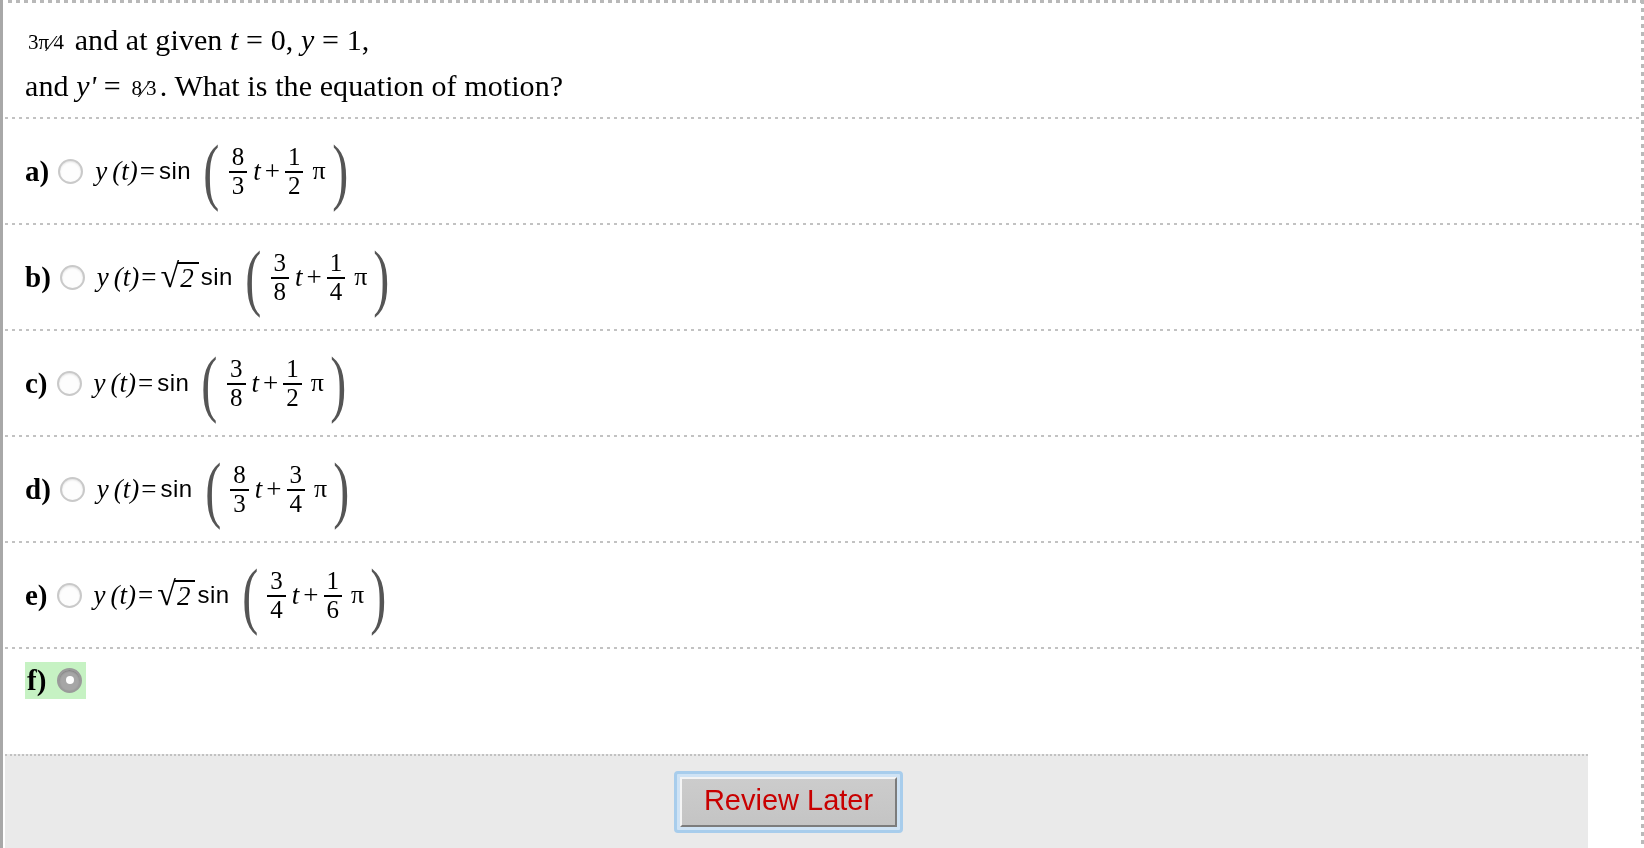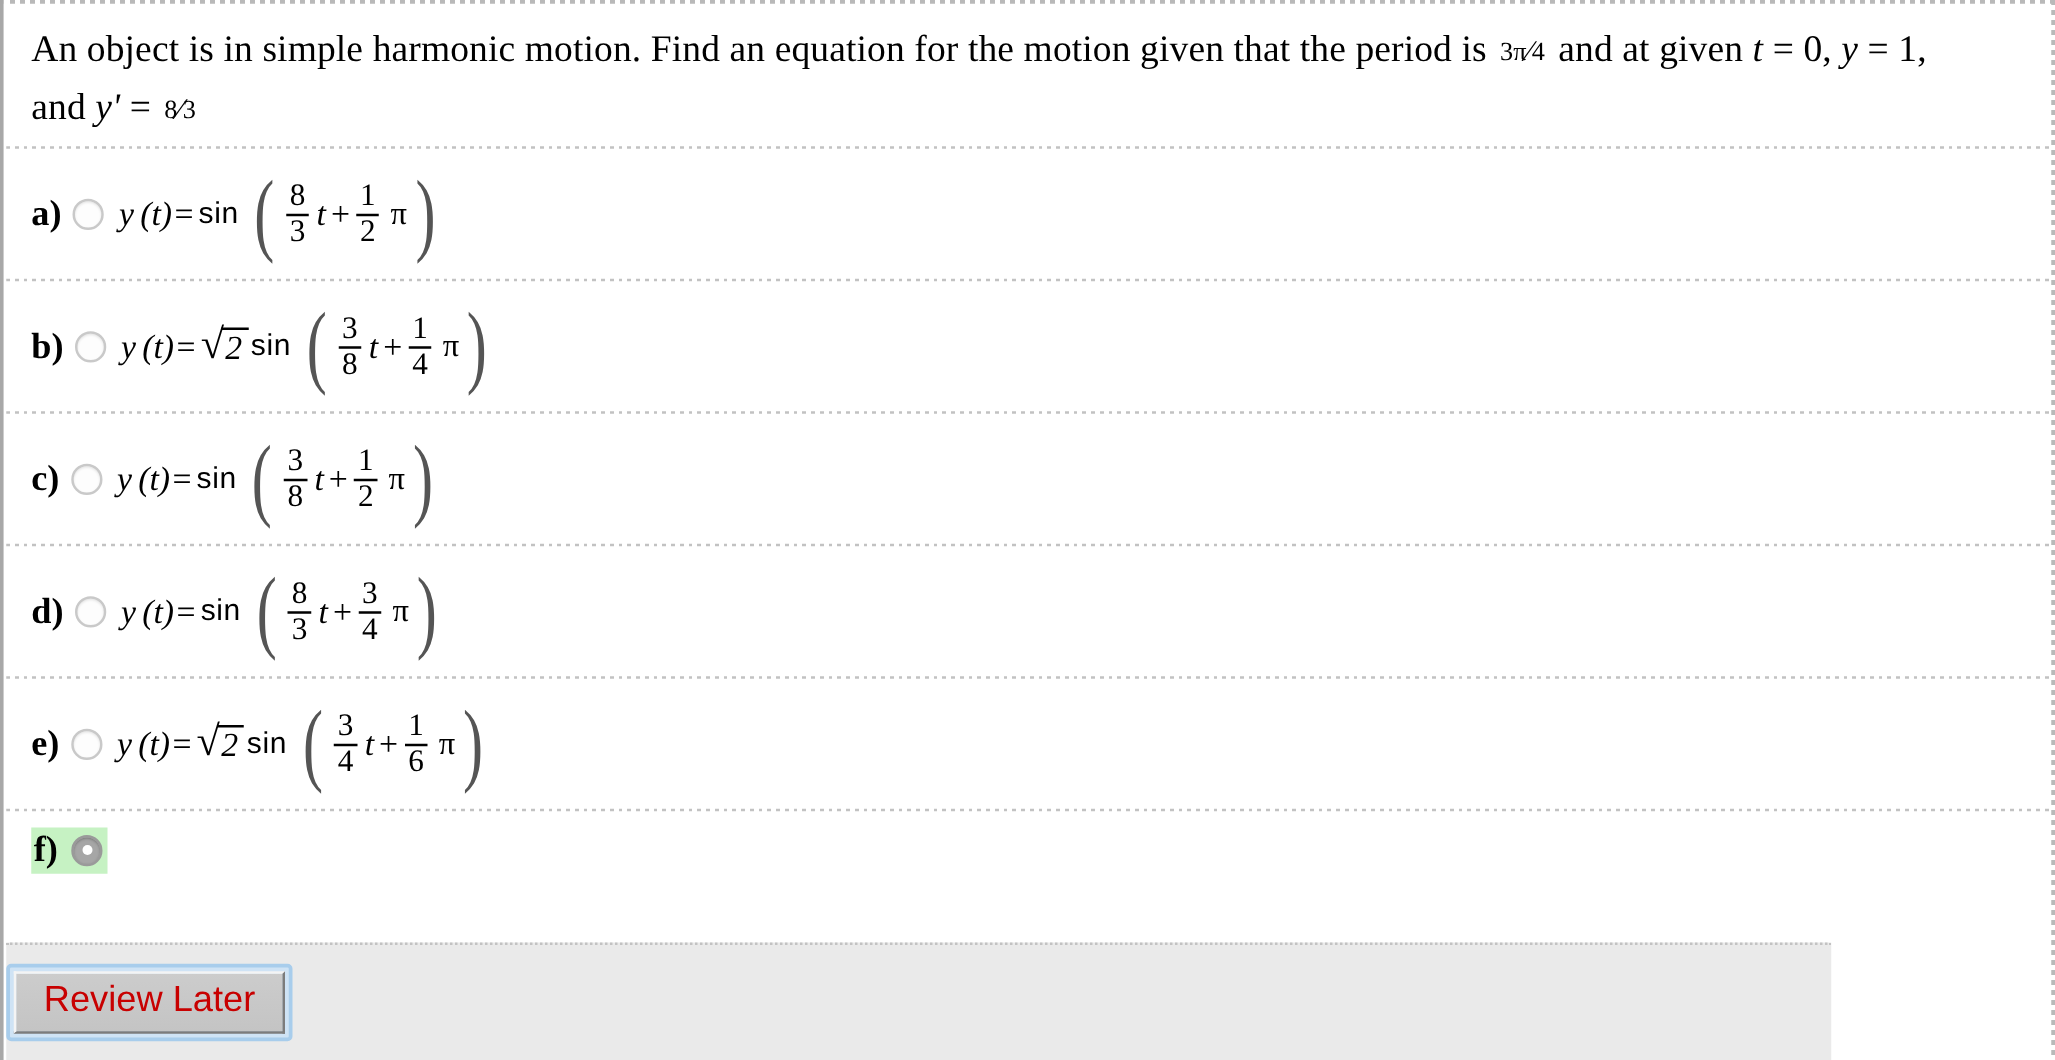--- a/index.html
+++ b/index.html
@@ -200,28 +200,28 @@
   .f-text {
     font-size: 31px;
     margin-left: 2px;
   }
 
   
   .bottom-bar {
     position: absolute;
     left: 0;
     bottom: 0;
-    width: 1460px;
+    width: 1583px;
     height: 94px;
     background: #eaeaea;
     border-top: 2px dotted #c2c2c2;
     box-sizing: border-box;
     display: flex;
     align-items: center;
-    justify-content: flex-start;
+    justify-content: center;
   }
   .review-wrap {
     border: 3px solid #a8cdec;
     border-radius: 4px;
     padding: 3px;
     margin-right: 16px;
     background: #cfe3f5;
   }
   .review-btn {
     background: linear-gradient(to bottom, #cccccc, #c4c4c4);
@@ -241,31 +241,31 @@
 
 <div class="quiz-frame">
   <div class="dotted-top"></div>
   <div class="dotted-right"></div>
   <div class="edge-left"></div>
   <div class="edge-left-inner"></div>
 
   <div class="content">
 
     <div class="stem">
-      <span>An object is in simple harmonic motion. Find an equation for the motion given that the period is </span><span class="frac" style="font-size:21px;vertical-align:middle;display:inline-flex;flex-direction:row;align-items:center;">
+      <span class="frac" style="font-size:21px;vertical-align:middle;display:inline-flex;flex-direction:row;align-items:center;">
           <span style="vertical-align:super;font-size:21px;">3π</span>
           <span style="font-size:24px;">⁄</span>
           <span style="vertical-align:sub;font-size:21px;">4</span>
         </span><span> and at given </span><span class="i">t</span><span> = 0, </span><span class="i">y</span><span> = 1,</span>
       <br>
       <span>and </span><span class="i">y'</span><span> = </span><span class="frac" style="font-size:21px;vertical-align:middle;display:inline-flex;flex-direction:row;align-items:center;">
           <span style="vertical-align:super;font-size:21px;">8</span>
           <span style="font-size:24px;">⁄</span>
           <span style="vertical-align:sub;font-size:21px;">3</span>
-        </span>
+        </span><span>. What is the equation of motion?</span>
     </div>
 
     <div class="sep"></div>
 
     <div class="option-row">
       <span class="opt-letter">a)</span>
       <span class="radio"></span>
       <span class="formula">
         <span class="i lhs">y</span>
           <span class="i">(t)</span>

